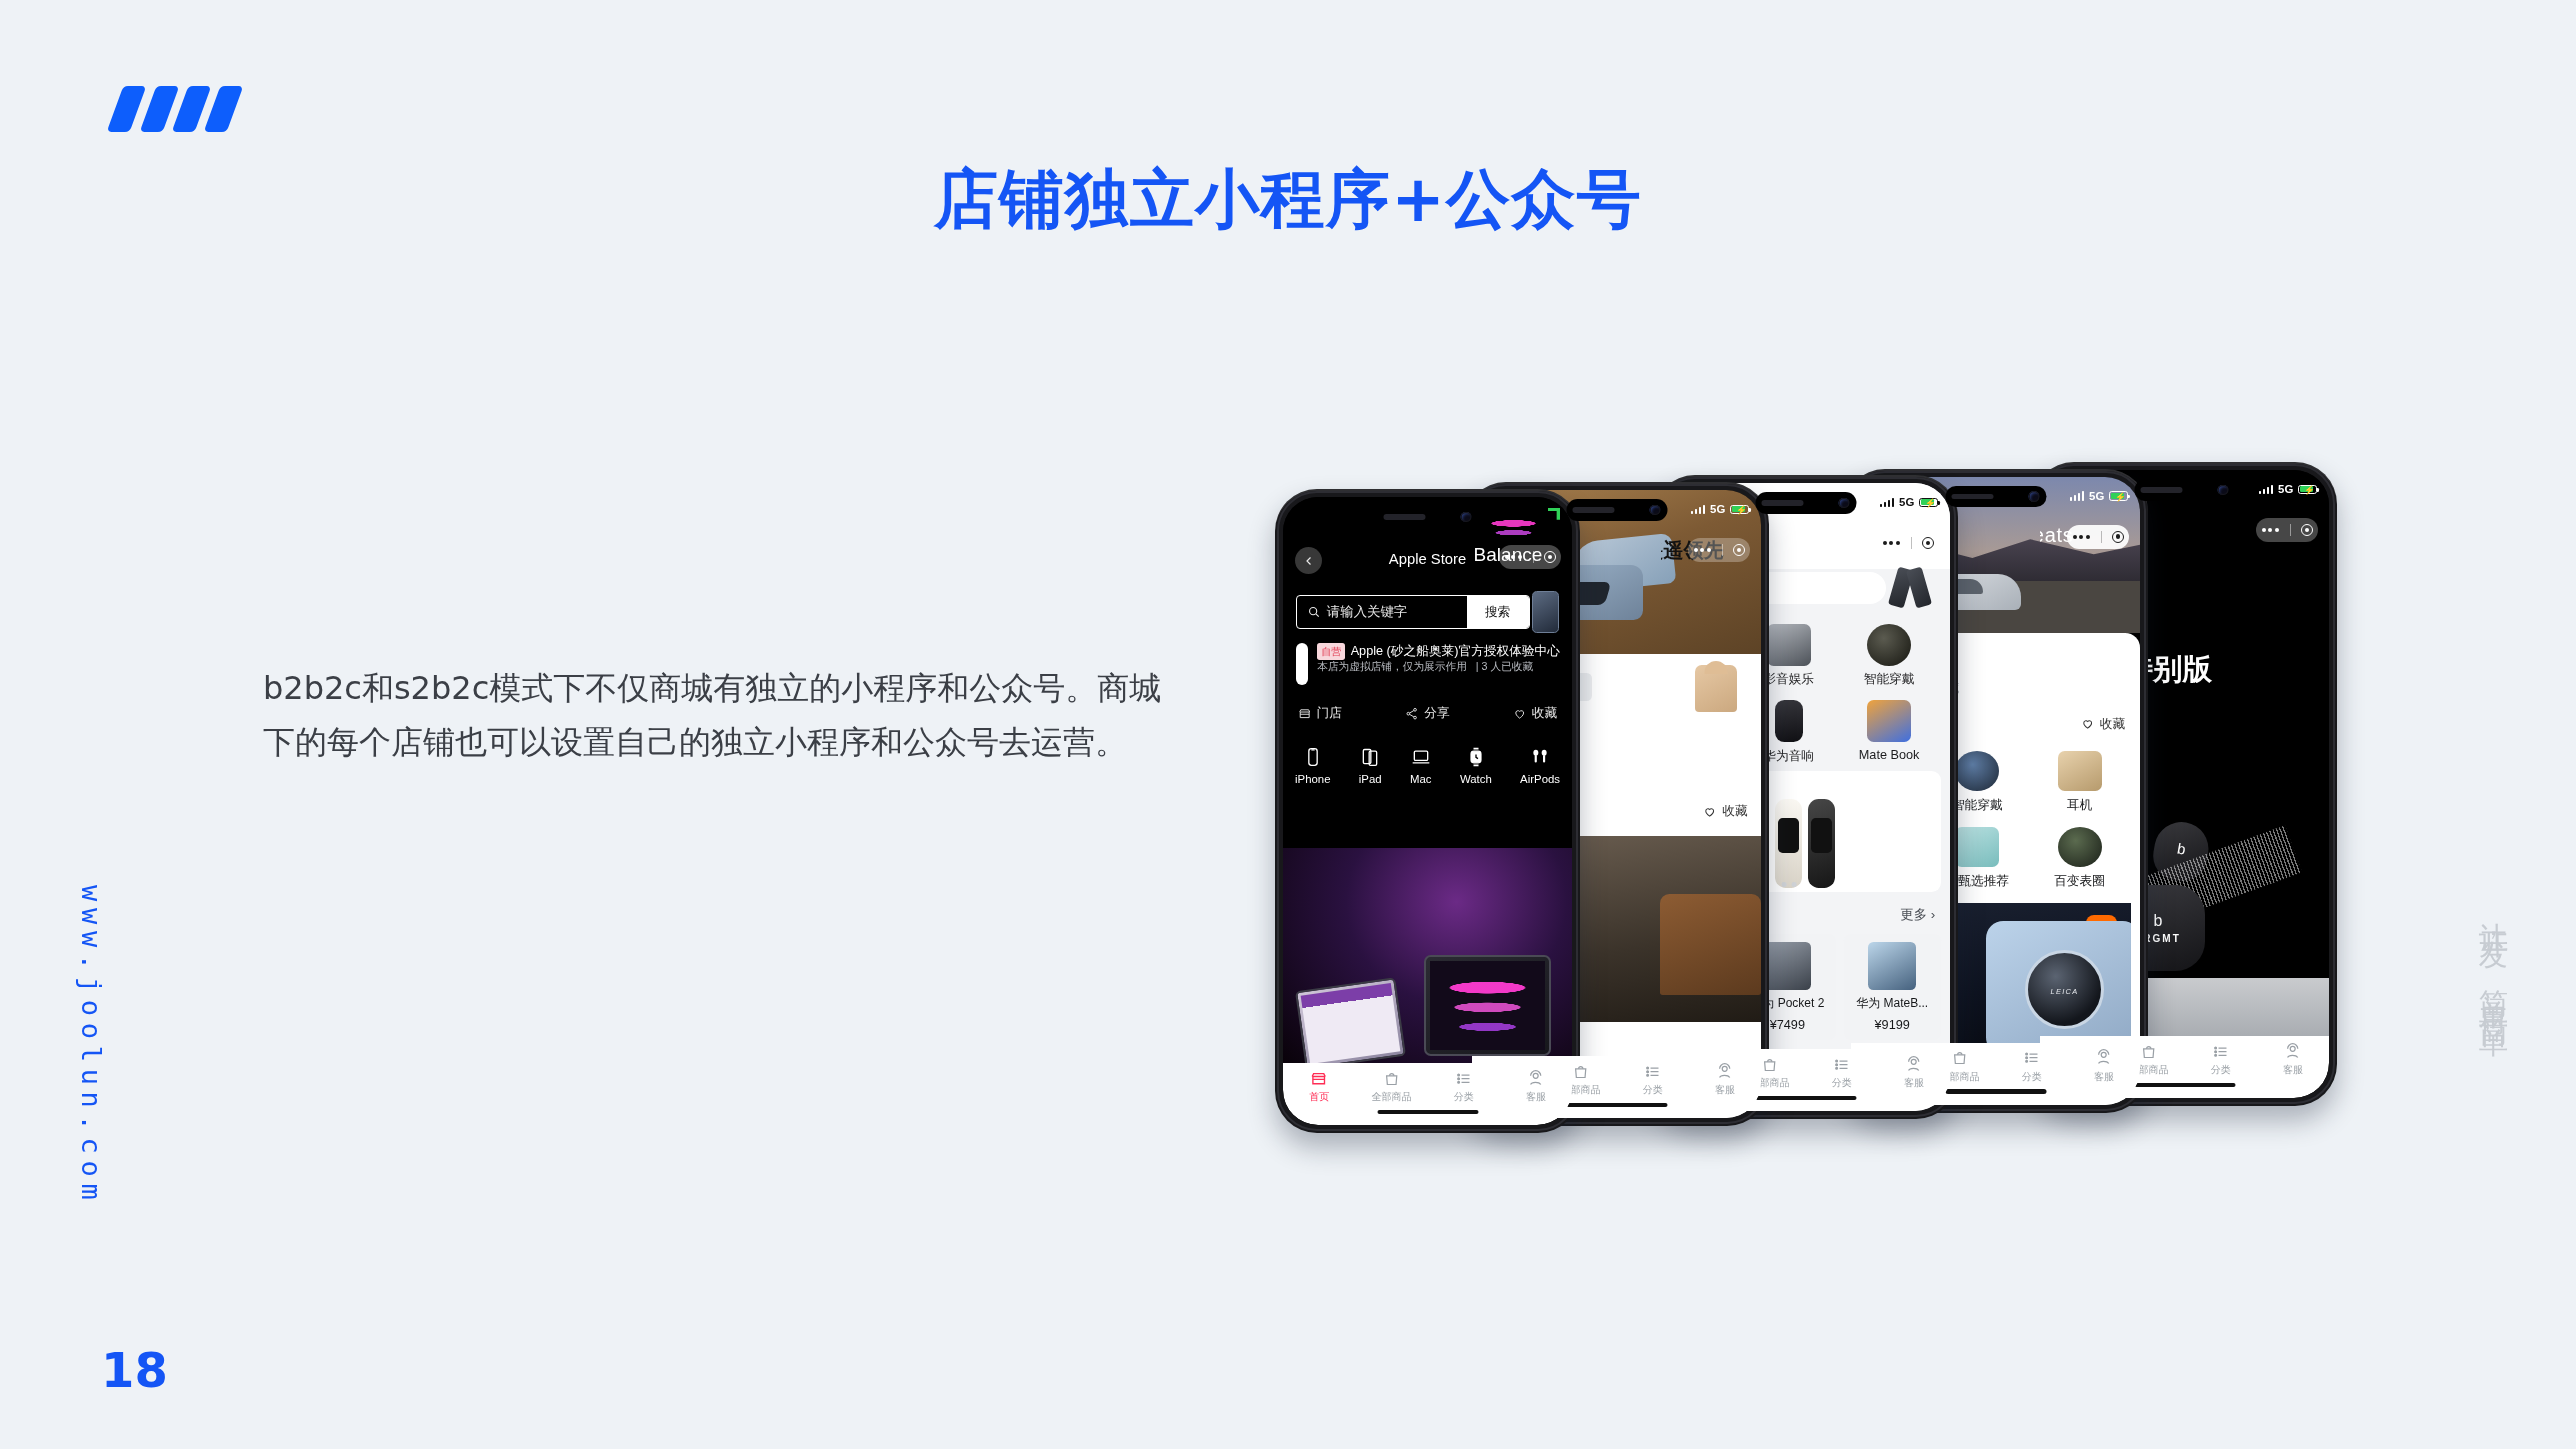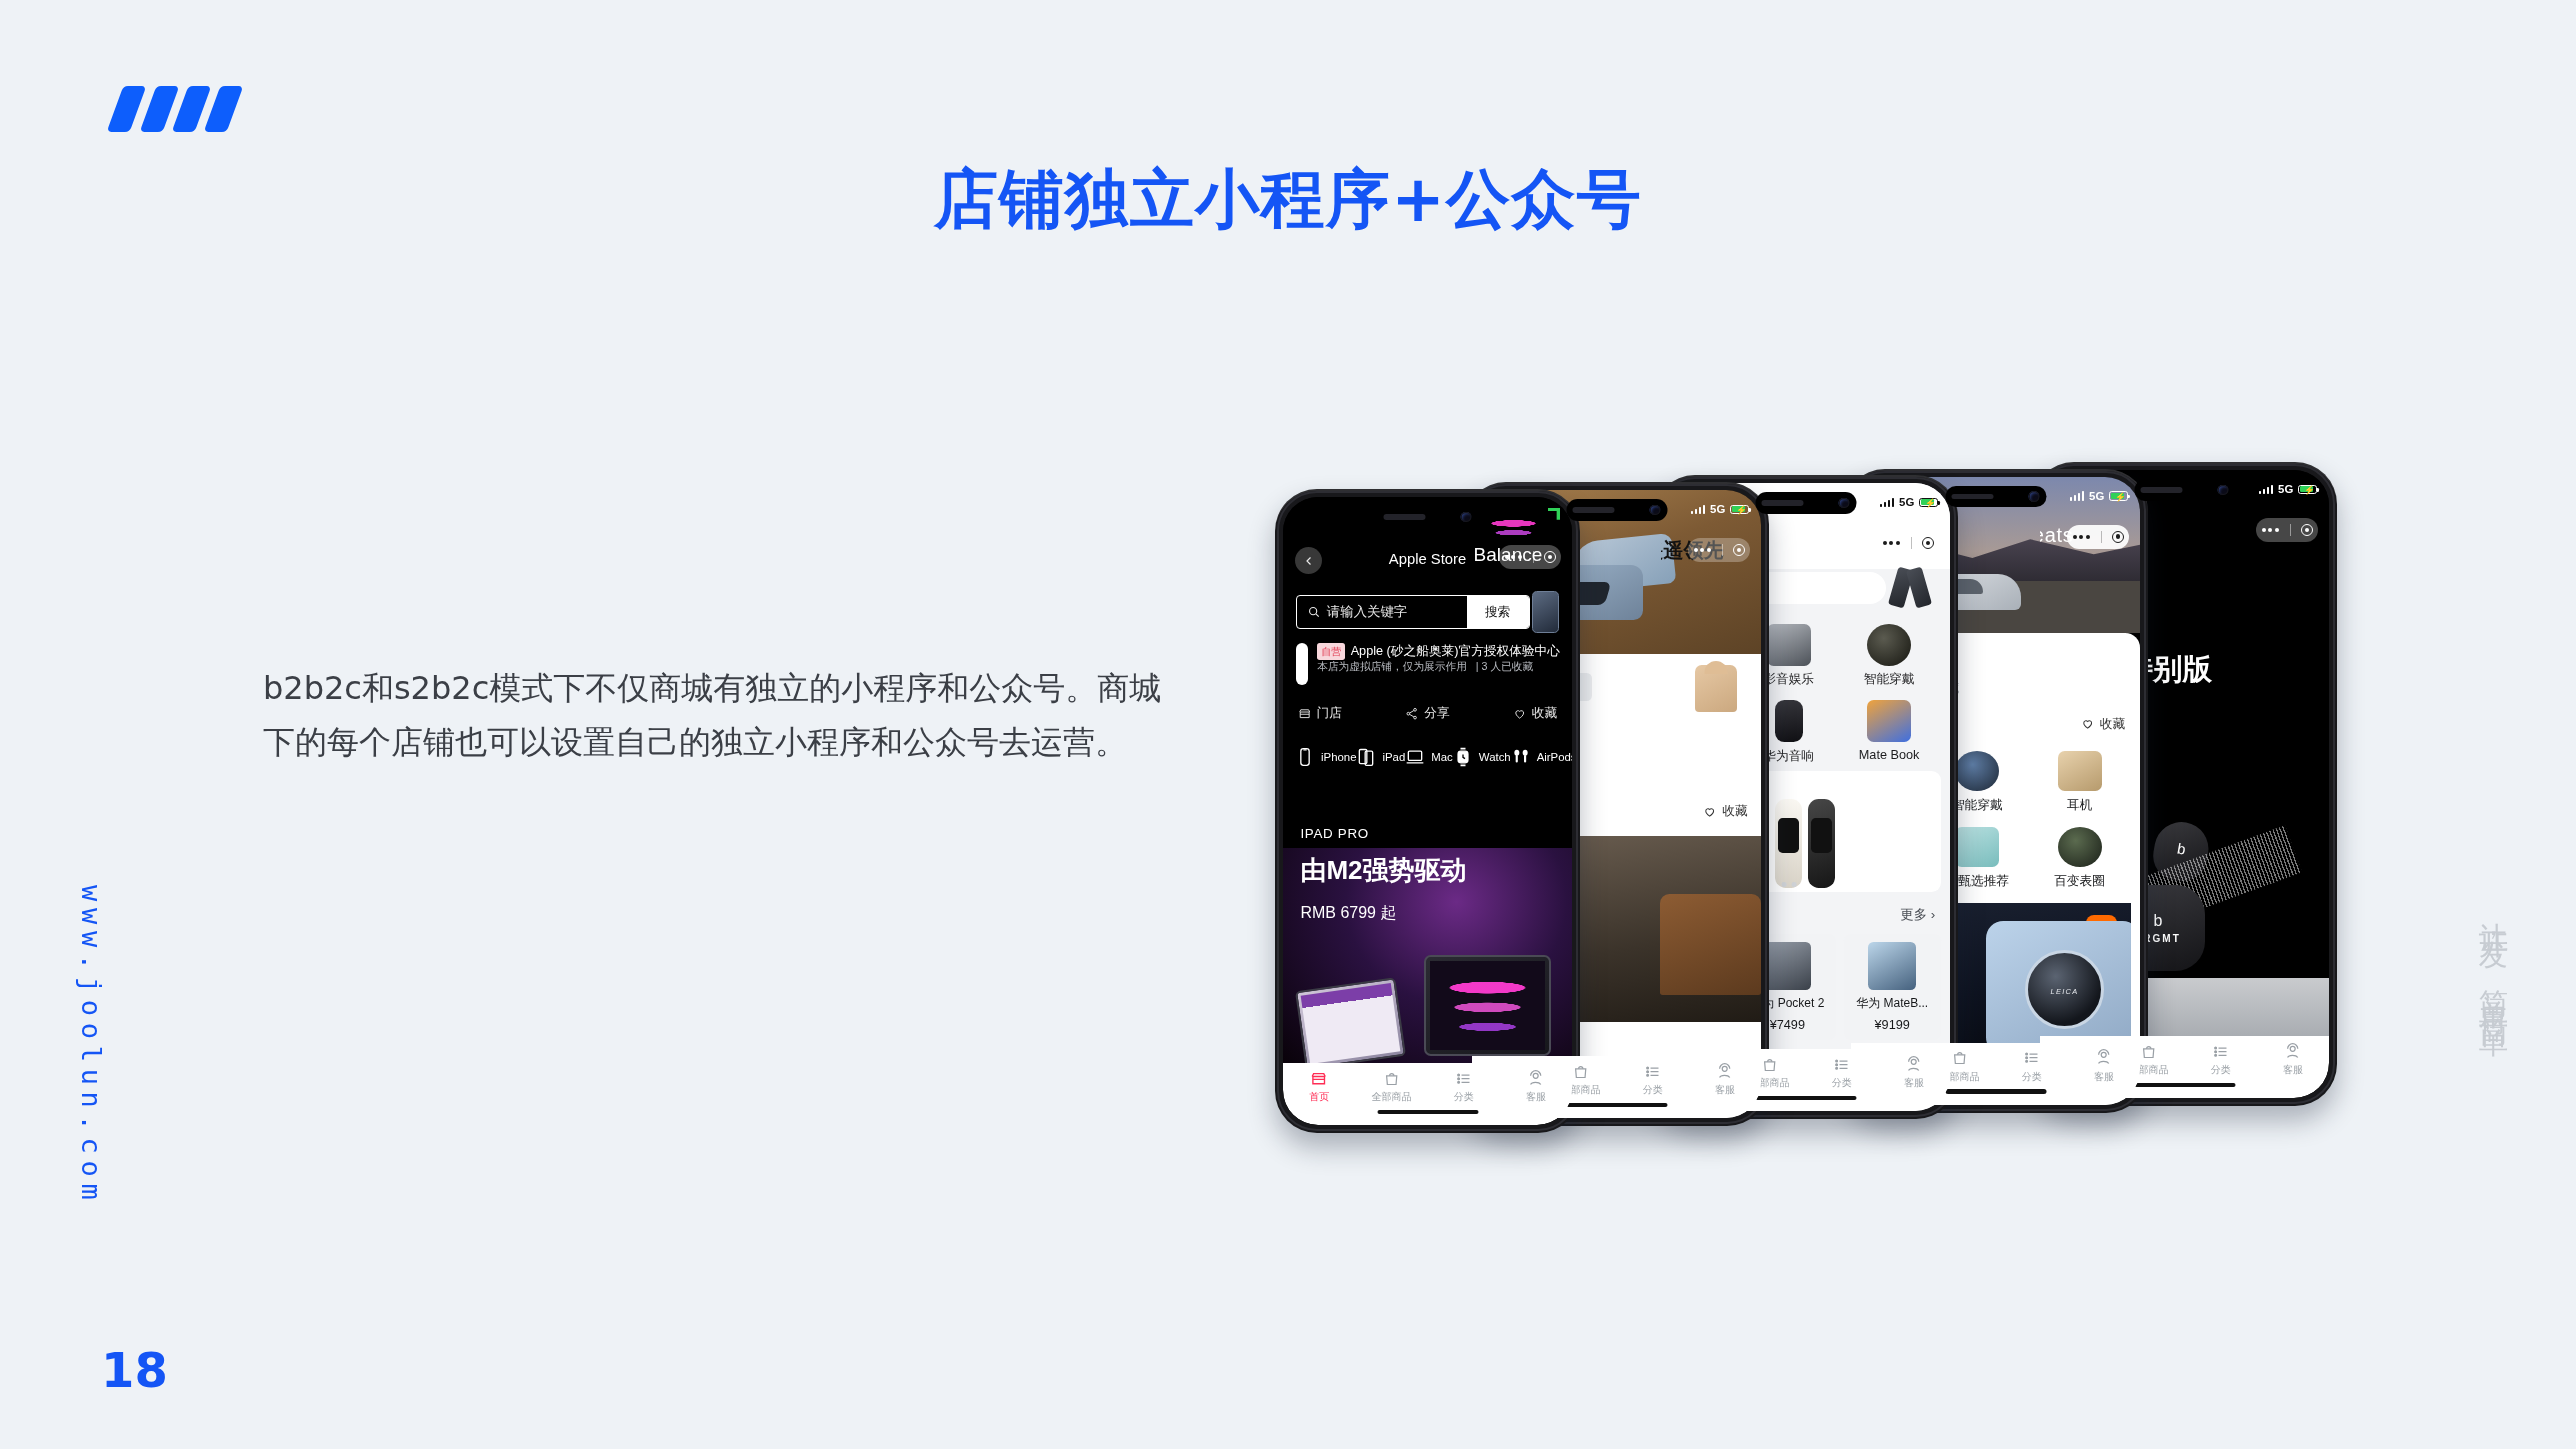--- a/index.html
+++ b/index.html
@@ -176,21 +176,21 @@
   .searchbox .btn{width:62px;height:100%;background:#fff;color:#111;font-size:12.7px;display:flex;align-items:center;justify-content:center;}
   .mini-prod{width:27px;height:42px;border-radius:4.7px;background:linear-gradient(150deg,#5c6b82,#222b3a);border:0.7px solid #6e7e96;}
   .storecard{position:absolute;left:13.4px;right:12px;top:146px;z-index:20;display:flex;gap:9.4px;align-items:flex-start;}
   .storecard .logo{width:42px;height:42px;background:#fff;border-radius:6px;display:flex;align-items:center;justify-content:center;color:#000;font-size:27px;}
   .storecard .t1{display:flex;align-items:center;gap:5.4px;color:#fff;font-size:12.7px;white-space:nowrap;}
   .badge-self{background:#f8d7dc;color:#e0384f;font-size:10px;padding:1.3px 4px;border-radius:2.7px;}
   .storecard .t2{color:#b9bcc2;font-size:10.7px;margin-top:5.4px;white-space:nowrap;}
   .actionrow{position:absolute;left:14.8px;right:14.8px;top:208px;display:flex;justify-content:space-between;color:#e6e6e6;font-size:12.7px;z-index:20;}
   .actionrow span{display:flex;align-items:center;gap:5.4px;}
   .catrow{position:absolute;left:12px;right:12px;top:250px;display:flex;justify-content:space-between;z-index:20;color:#fff;}
-  .catrow .c{display:flex;align-items:center;gap:6px;font-size:11.4px;}
+  .catrow .c{display:flex;flex-direction:column;align-items:center;gap:6px;font-size:11.4px;}
   .catrow svg{width:20px;height:20px;}
   .p1-copy{position:absolute;left:17.4px;top:329px;z-index:20;color:#fff;}
   .p1-copy .k{font-size:13.4px;letter-spacing:0.7px;}
   .p1-copy .h{font-size:26px;font-weight:bold;margin-top:12px;}
   .p1-copy .p{font-size:16px;margin-top:14.8px;}
 
   
   .p2-top{position:absolute;left:0;right:0;top:0;height:164px;
     background:linear-gradient(160deg,#a9814f 0%,#7d5a34 45%,#5d4326 100%);}
   .p2-top .shoe1{position:absolute;left:12px;top:39px;width:87px;height:42px;border-radius:23px 9.4px 8px 19px;background:linear-gradient(150deg,#f3ebe0,#d6cbbc);transform:rotate(-10deg);}
@@ -902,25 +902,20 @@
           <svg viewBox="0 0 24 24" fill="#fff">
               <ellipse cx="7" cy="7" rx="3" ry="3.6"></ellipse>
               <rect x="5.6" y="9.6" width="2.6" height="9" rx="1.3"></rect>
               <ellipse cx="17" cy="7" rx="3" ry="3.6"></ellipse>
               <rect x="15.6" y="9.6" width="2.6" height="9" rx="1.3"></rect>
             </svg>
           <span>AirPods</span>
         </div>
       </div>
 
-      <div class="p1-copy">
-        <div class="k">IPAD PRO</div>
-        <div class="h">由M2强势驱动</div>
-        <div class="p">RMB 6799 起</div>
-      </div>
 
       <div class="p1-hero">
         <span class="ipad2">
             <i class="ui"></i>
           </span>
         <span class="ipad">
             <i class="waves"></i>
           </span>
       </div>
 

